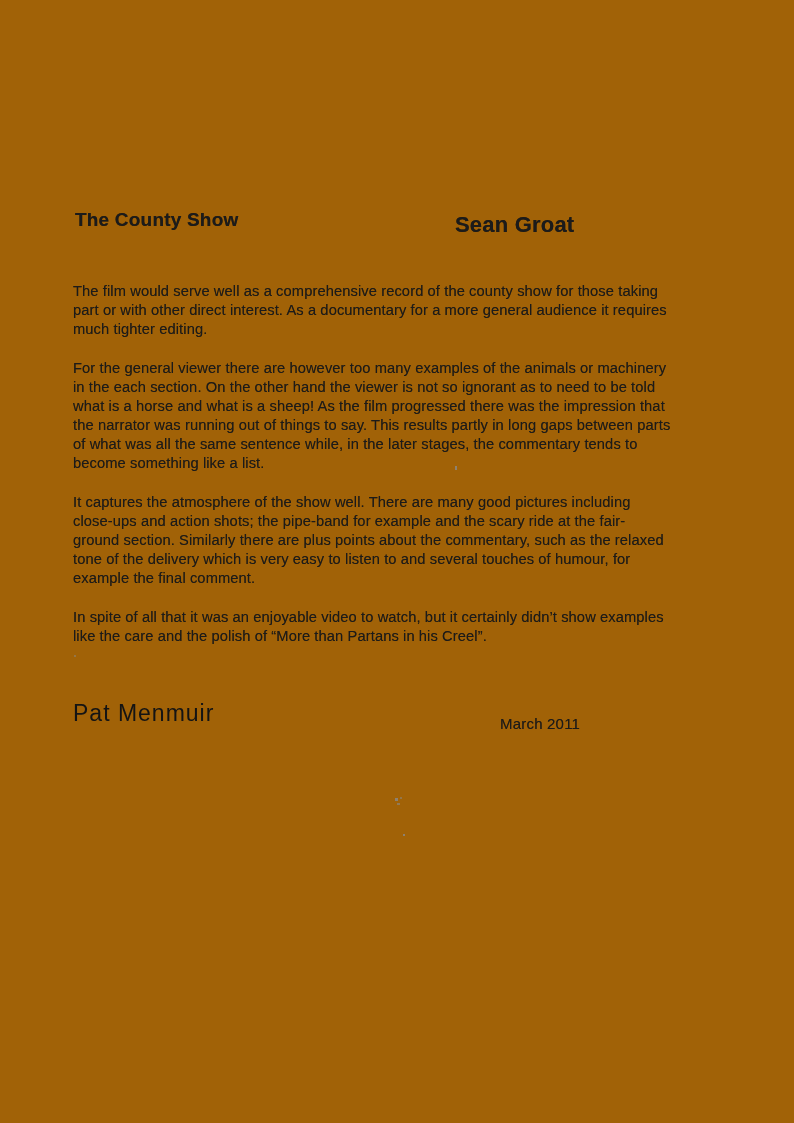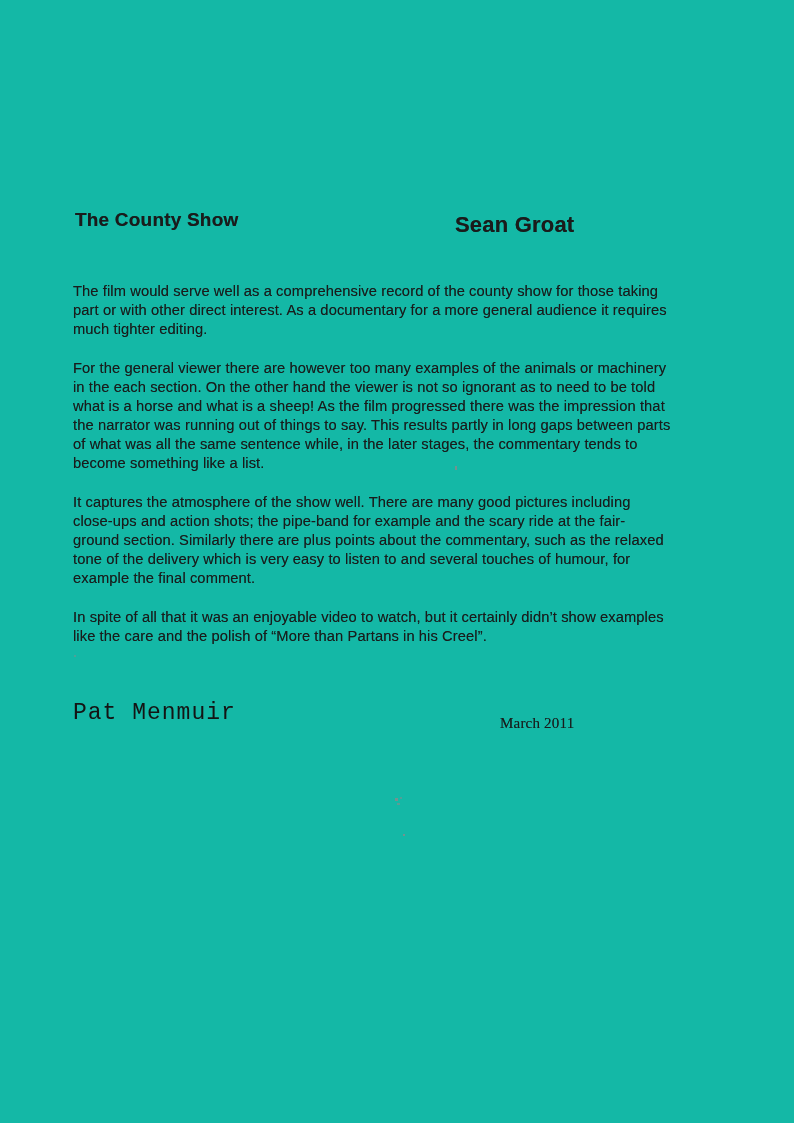--- a/index.html
+++ b/index.html
@@ -5,21 +5,21 @@
   html, body {
     margin: 0;
     padding: 0;
     background: #e8e8e8;
   }
   .page {
     position: relative;
     width: 794px;
     height: 1123px;
     margin: 0 auto;
-    background: #14b8a6;
+    background: #a16207;
     overflow: hidden;
     font-family: "Liberation Sans", sans-serif;
     color: #1b1b1b;
   }
   
   .doc-header {
     position: absolute;
     left: 75px;
     top: 209px;
     right: 40px;
@@ -62,39 +62,39 @@
   }
   
   .doc-signatures {
     position: absolute;
     left: 73px;
     top: 698px;
     right: 40px;
     height: 90px;
   }
   .sig {
-    font-family: Liberation Mono, monospace;
+    font-family: Liberation Sans, sans-serif;
     font-size: 23px;
     letter-spacing: 1px;
     white-space: nowrap;
     color: #141414;
   }
   .sig-left {
     position: absolute;
     left: 0;
     top: 2px;
   }
   .sig-right-block {
     position: absolute;
     left: 427px;
     top: 0;
   }
   .sig-date {
     margin-top: 17px;
-    font-family: Liberation Serif, serif;
+    font-family: Liberation Sans, sans-serif;
     font-size: 15px;
     letter-spacing: 0.2px;
     color: #1b1b1b;
     text-shadow: 0 0 0.4px rgba(0,0,0,0.45);
   }
   
   .speck {
     position: absolute;
     background: #8a8a8a;
     opacity: 0.8;

